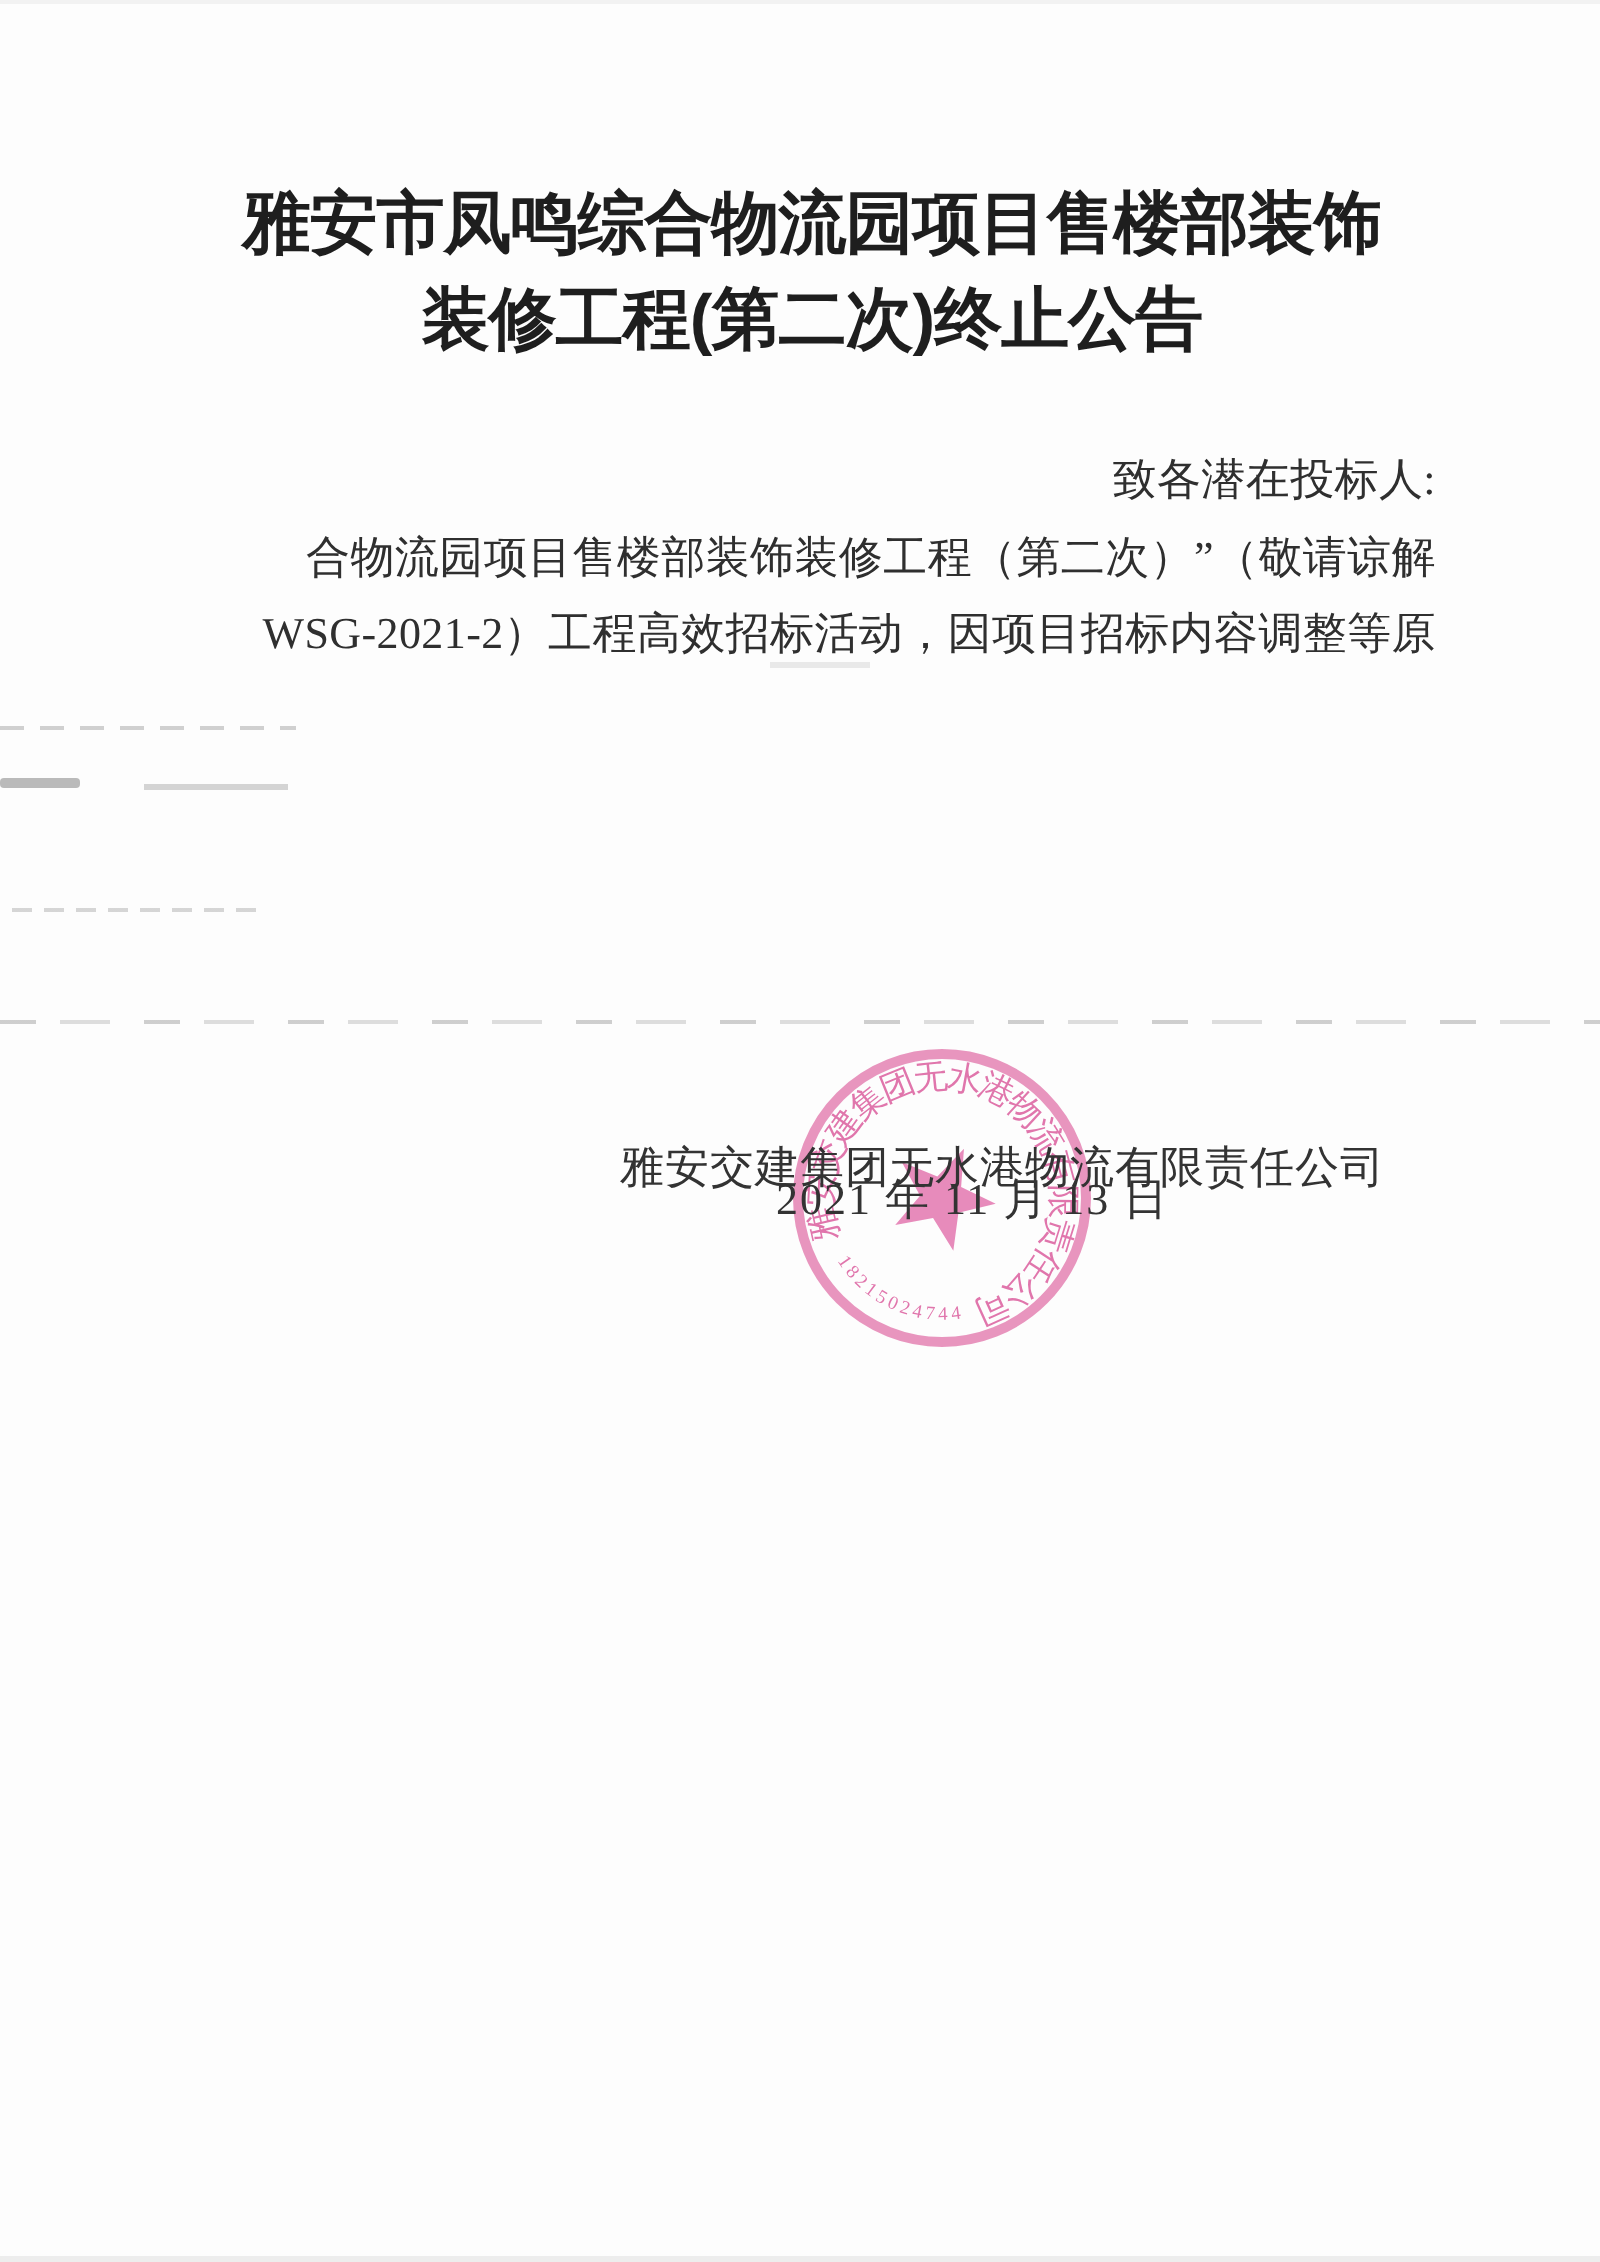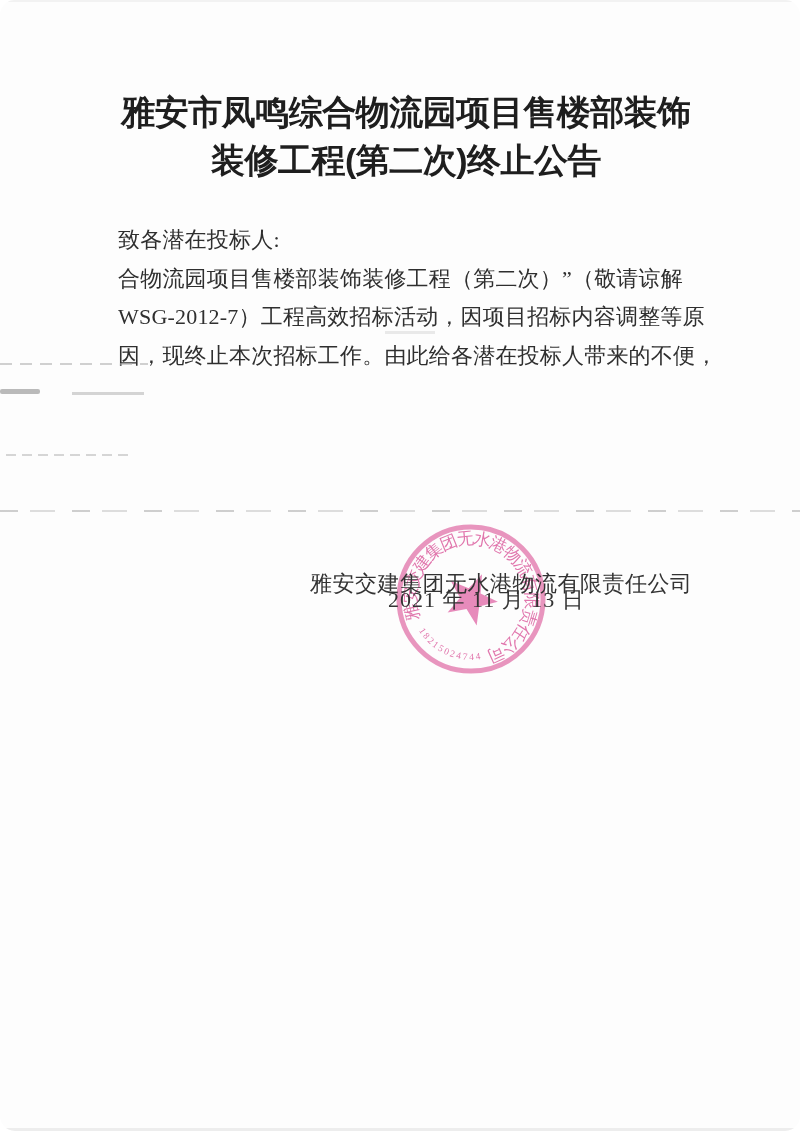--- a/index.html
+++ b/index.html
@@ -3,21 +3,20 @@
 <meta charset="utf-8">
 <style>
   * { margin:0; padding:0; box-sizing:border-box; }
   html,body { background:#ffffff; }
   .page {
     position:relative;
     width:800px; height:1131px;
     background:#fdfdfd;
     overflow:hidden;
     font-family:"Liberation Serif", serif;
-    border-radius:15px;
   }
   
   .title-block {
     position:absolute; left:0; right:0; top:88px;
     text-align:center;
     transform:translateX(6px);
   }
   .title-line {
     font-family:"Liberation Sans", sans-serif;
     font-weight:700;
@@ -30,20 +29,21 @@
   .body-block {
     position:absolute; left:118px; top:221px; width:600px;
   }
   .body-line {
     font-size:22px;
     line-height:38.5px;
     height:38.5px;
     color:#2f2f2f;
     white-space:nowrap;
     letter-spacing:0.2px;
+    text-align:right;
   }
   .ind { text-indent:46px; }
   
   .sign-company {
     position:absolute; left:310px; top:569px;
     font-size:22px; color:#333; letter-spacing:0.5px;
     z-index:3; white-space:nowrap;
   }
   .sign-date {
     position:absolute; left:388px; top:585px;
@@ -85,22 +85,21 @@
   <div class="artifact a-bottom"></div>
 
   <div class="title-block">
     <div class="title-line">雅安市凤鸣综合物流园项目售楼部装饰</div>
     <div class="title-line">装修工程(第二次)终止公告</div>
   </div>
 
   <div class="body-block">
     <div class="body-line">致各潜在投标人:</div>
     <div class="body-line">合物流园项目售楼部装饰装修工程（第二次）”（敬请谅解</div>
-    <div class="body-line">WSG-2012-7）工程高效招标活动，因项目招标内容调整等原</div>
-    <div class="body-line">因，现终止本次招标工作。由此给各潜在投标人带来的不便，</div>
+    <div class="body-line">WSG-2021-2）工程高效招标活动，因项目招标内容调整等原</div>
   </div>
 
   <div class="sign-company">雅安交建集团无水港物流有限责任公司</div>
   <div class="sign-date">2021 年 11 月 13 日</div>
 
   <svg class="seal" viewBox="0 0 178 178" xmlns="http://www.w3.org/2000/svg">
     <defs>
       <path id="ringPath" d="M 89,144 a 55,55 0 1 1 0,-110 a 55,55 0 1 1 0,110"></path>
       <path id="serialPath" d="M 45.9,132.1 A 61,61 0 0 0 132.1,132.1"></path>
     </defs>

